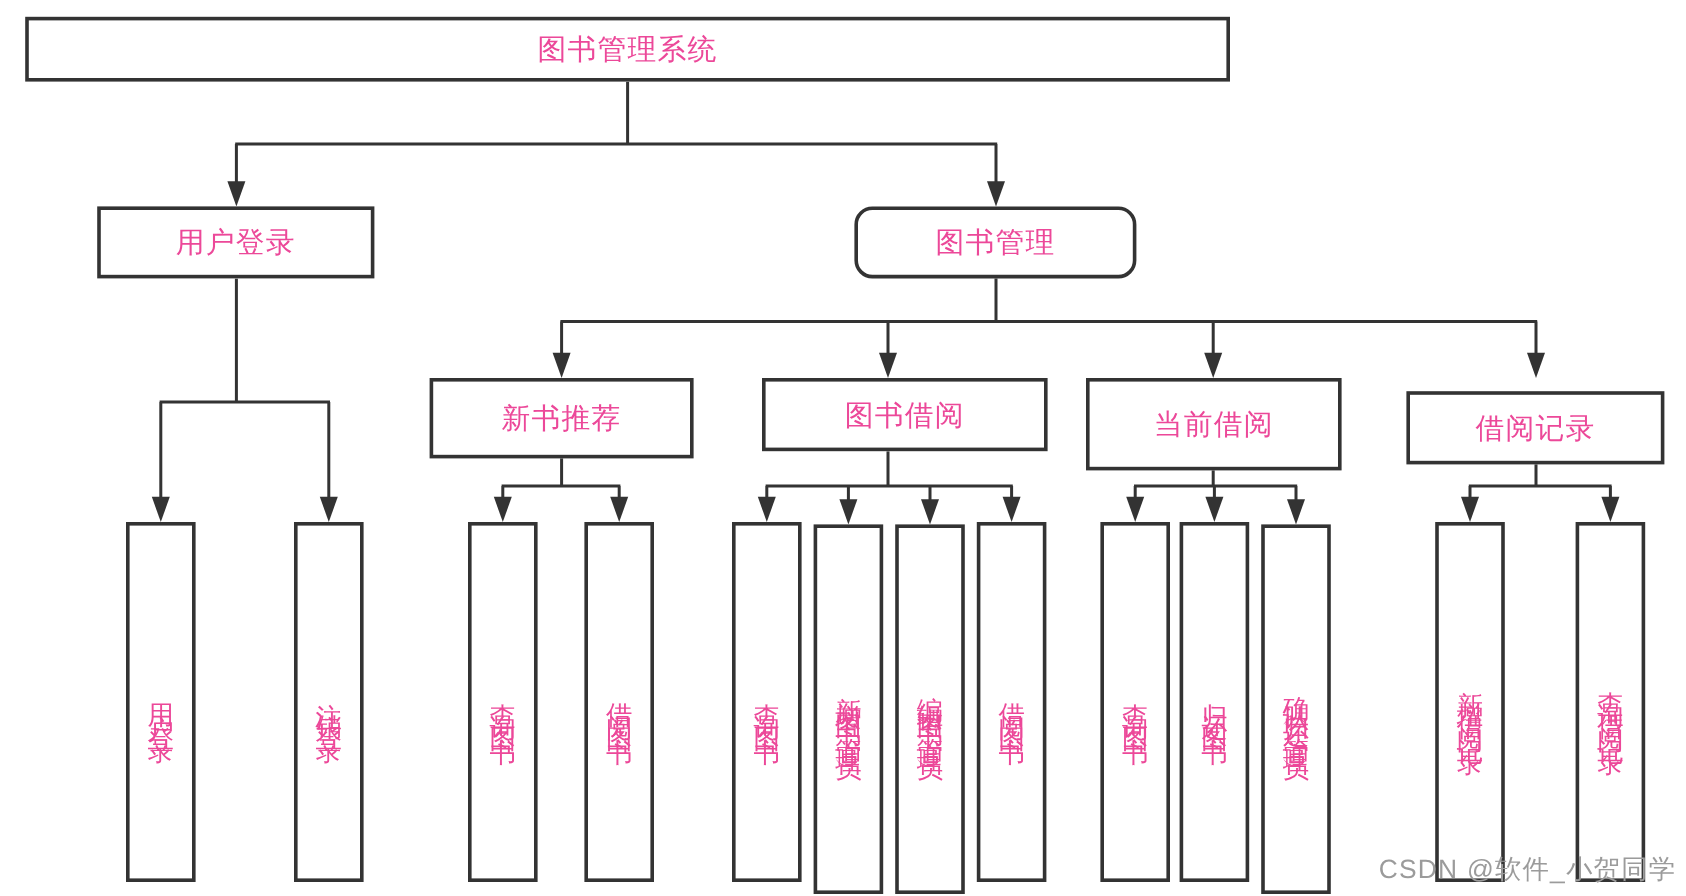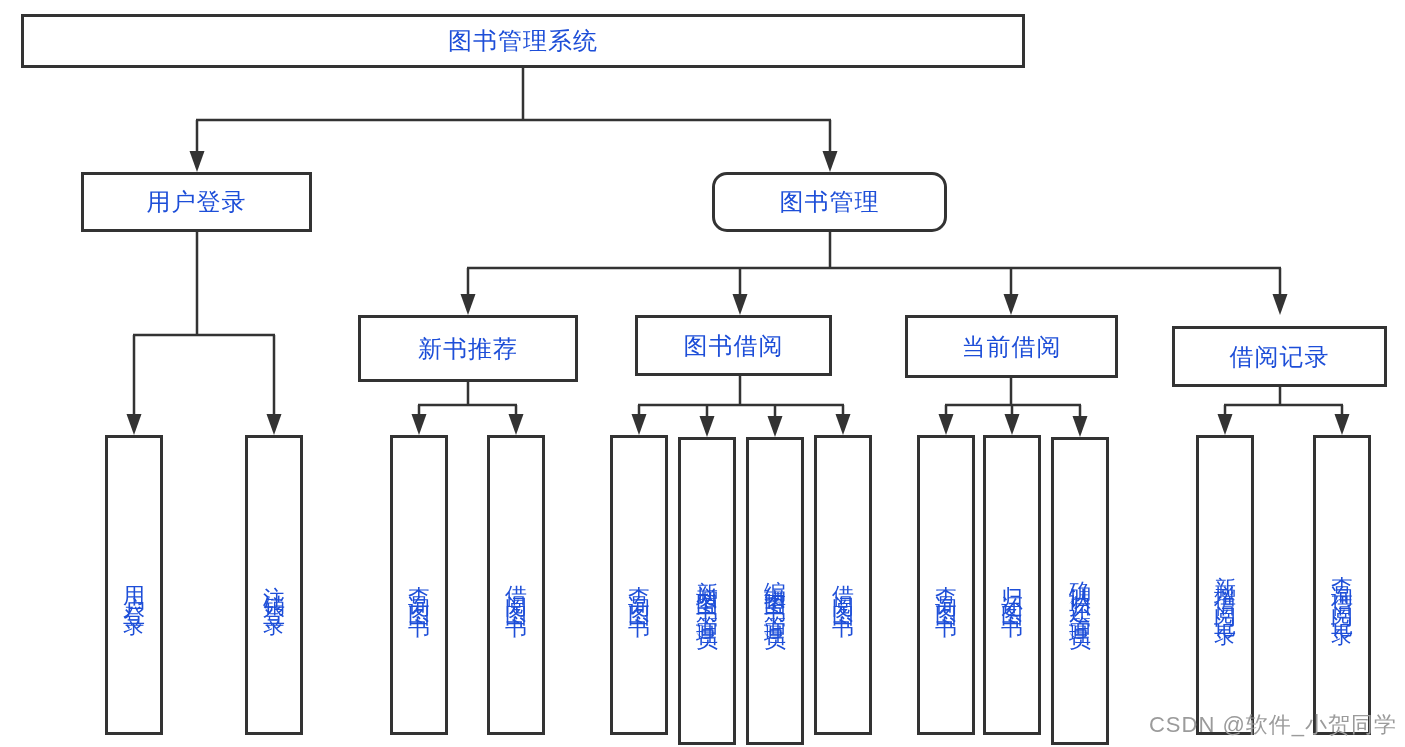--- a/index.html
+++ b/index.html
@@ -18,29 +18,29 @@
     pointer-events: none;
   }
   .node {
     position: absolute;
     box-sizing: border-box;
     border: 3px solid #333333;
     background: #ffffff;
     display: flex;
     align-items: center;
     justify-content: center;
-    color: #1d4ed8;
+    color: #ec4899;
   }
   .node.h-label { font-size: 24px; letter-spacing: 1px; }
   .node.root  { left: 21px;  top: 14px;  width: 1004px; height: 54px; }
   .node.lvl1a { left: 81px;  top: 172px; width: 231px;  height: 60px; }
   .node.lvl1b { left: 712px; top: 172px; width: 235px;  height: 60px; border-radius: 15px; }
   .node.lvl2a { left: 358px; top: 315px; width: 220px;  height: 67px; }
-  .node.lvl2b { left: 635px; top: 315px; width: 197px;  height: 61px; }
-  .node.lvl2c { left: 905px; top: 315px; width: 213px;  height: 63px; }
+  .node.lvl2b { left: 635px; top: 315px; width: 238px;  height: 61px; }
+  .node.lvl2c { left: 905px; top: 315px; width: 213px;  height: 77px; }
   .node.lvl2d { left: 1172px;top: 326px; width: 215px;  height: 61px; }
   .node.leaf {
     top: 435px;
     width: 58px;
     height: 300px;
     writing-mode: vertical-rl;
     text-orientation: mixed;
     font-size: 22px;
     letter-spacing: 10px;
     line-height: 1;

